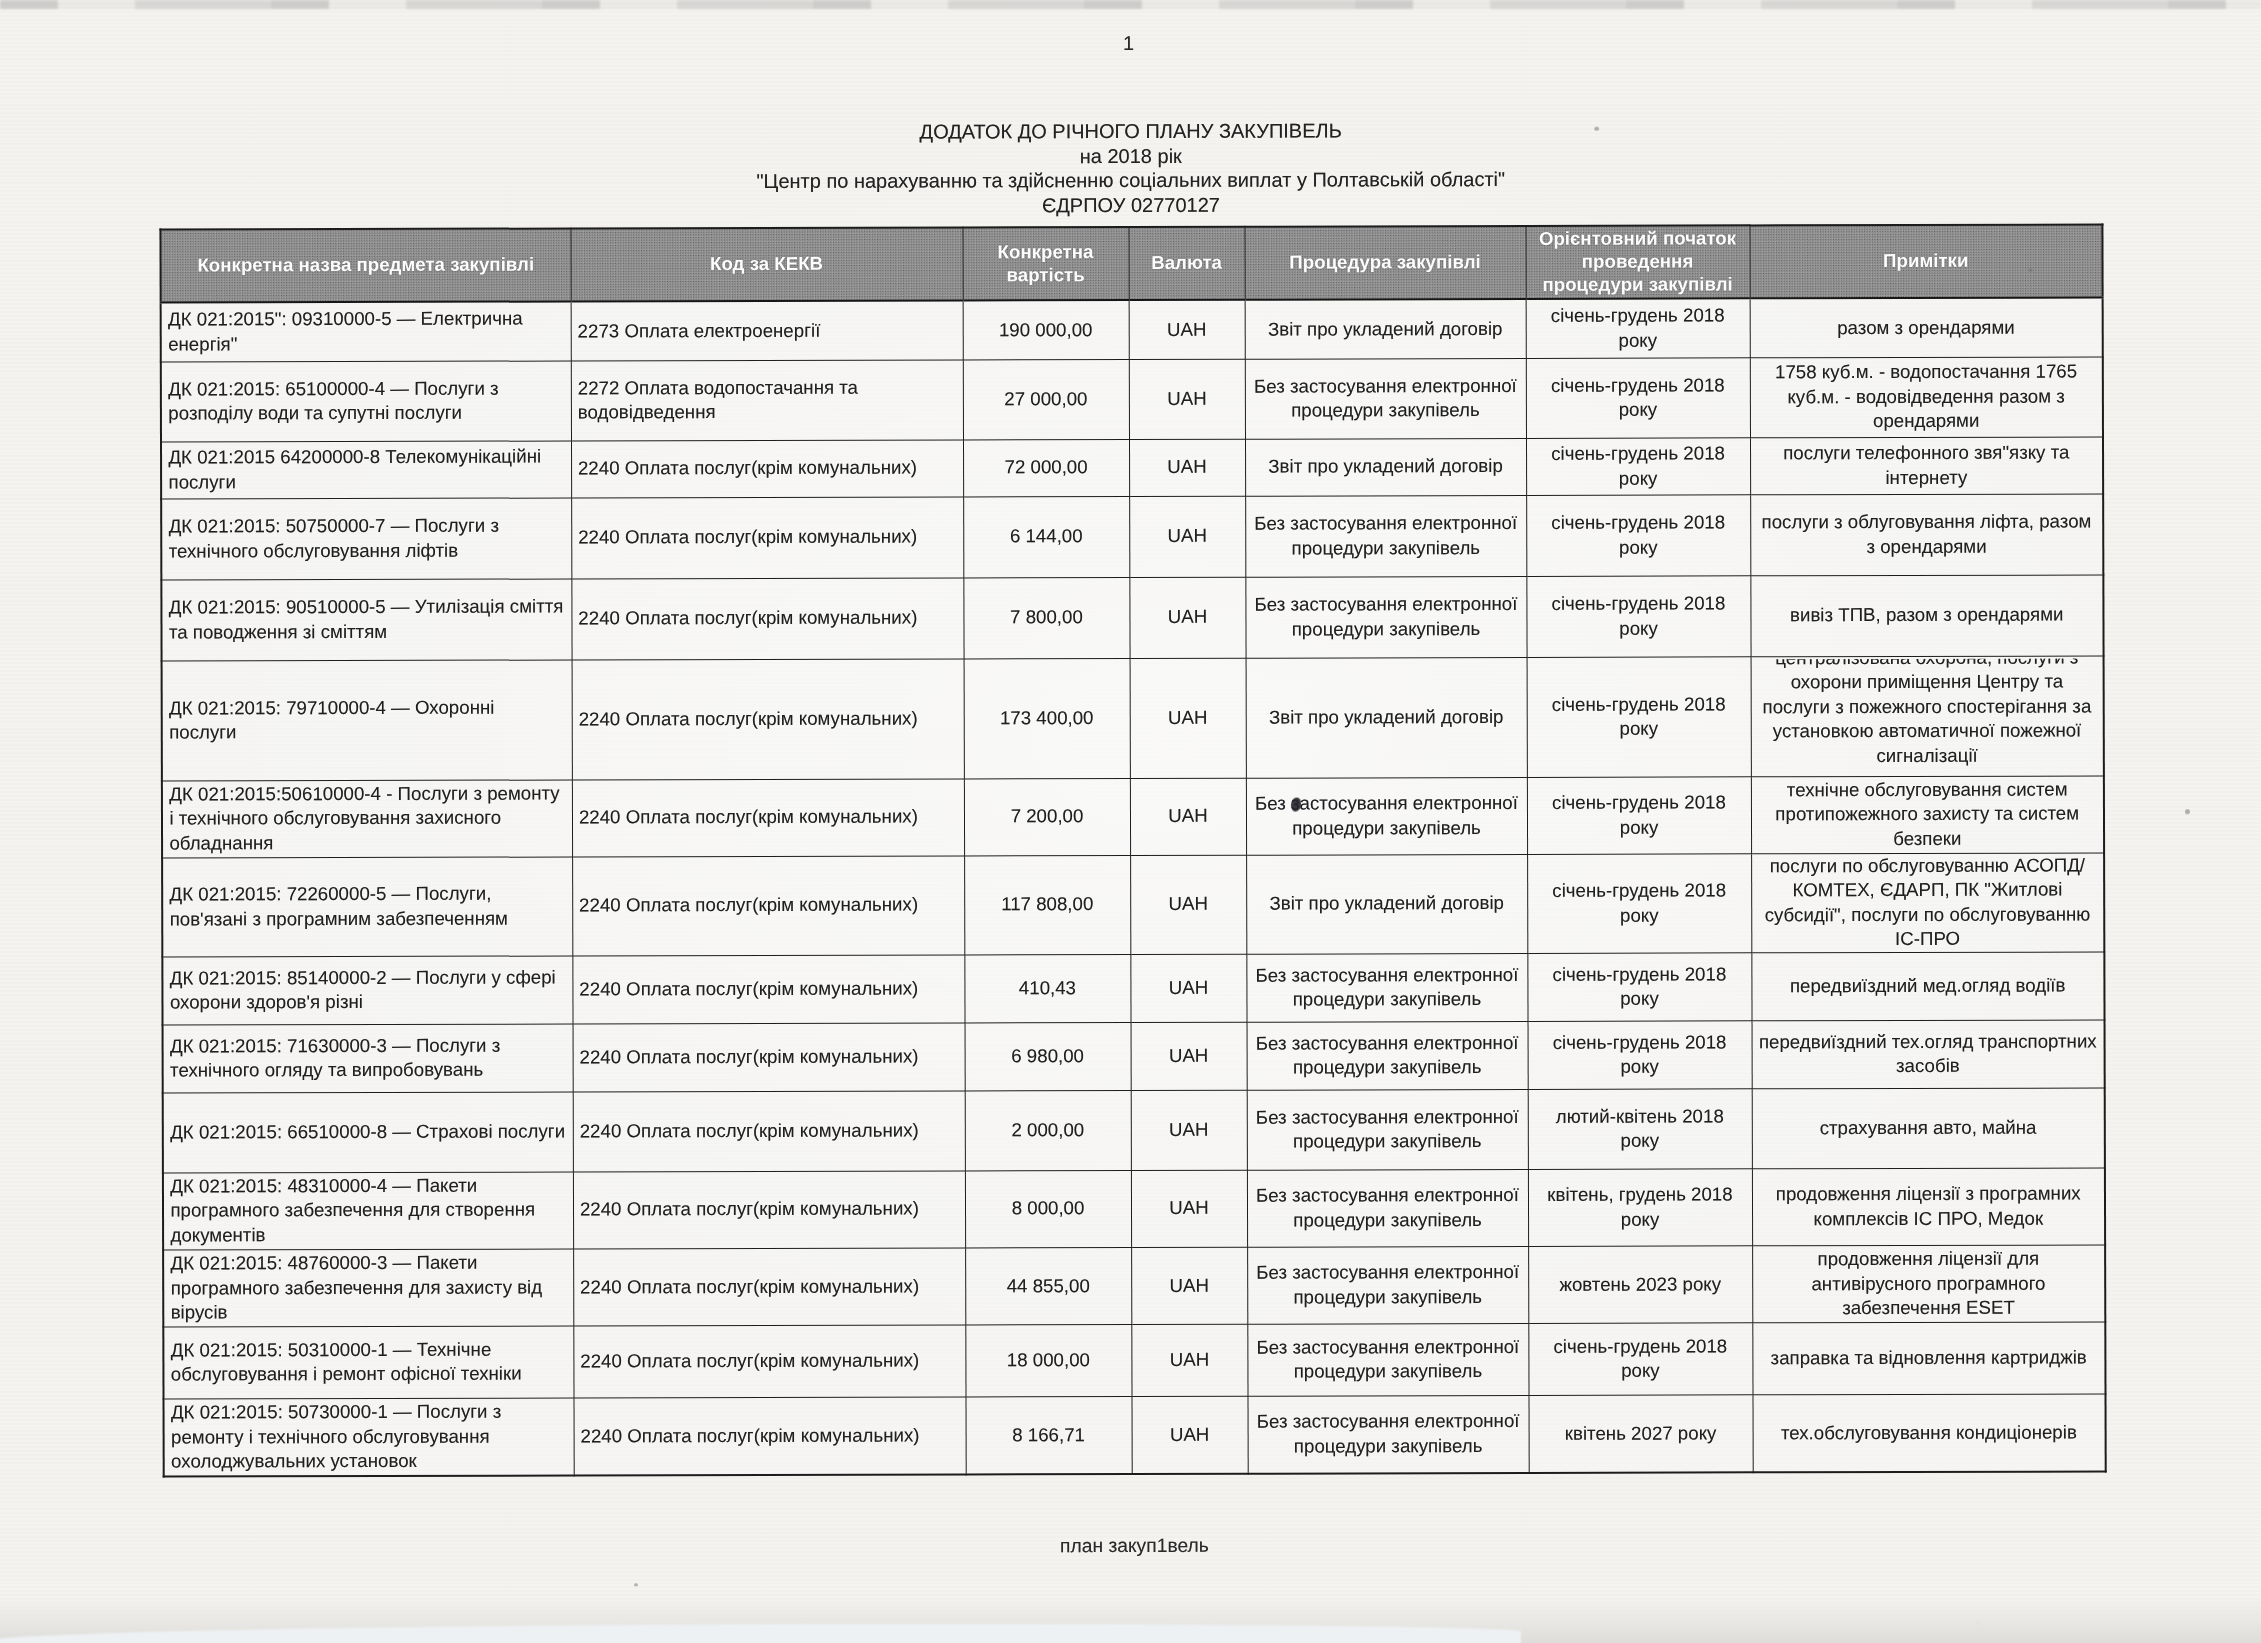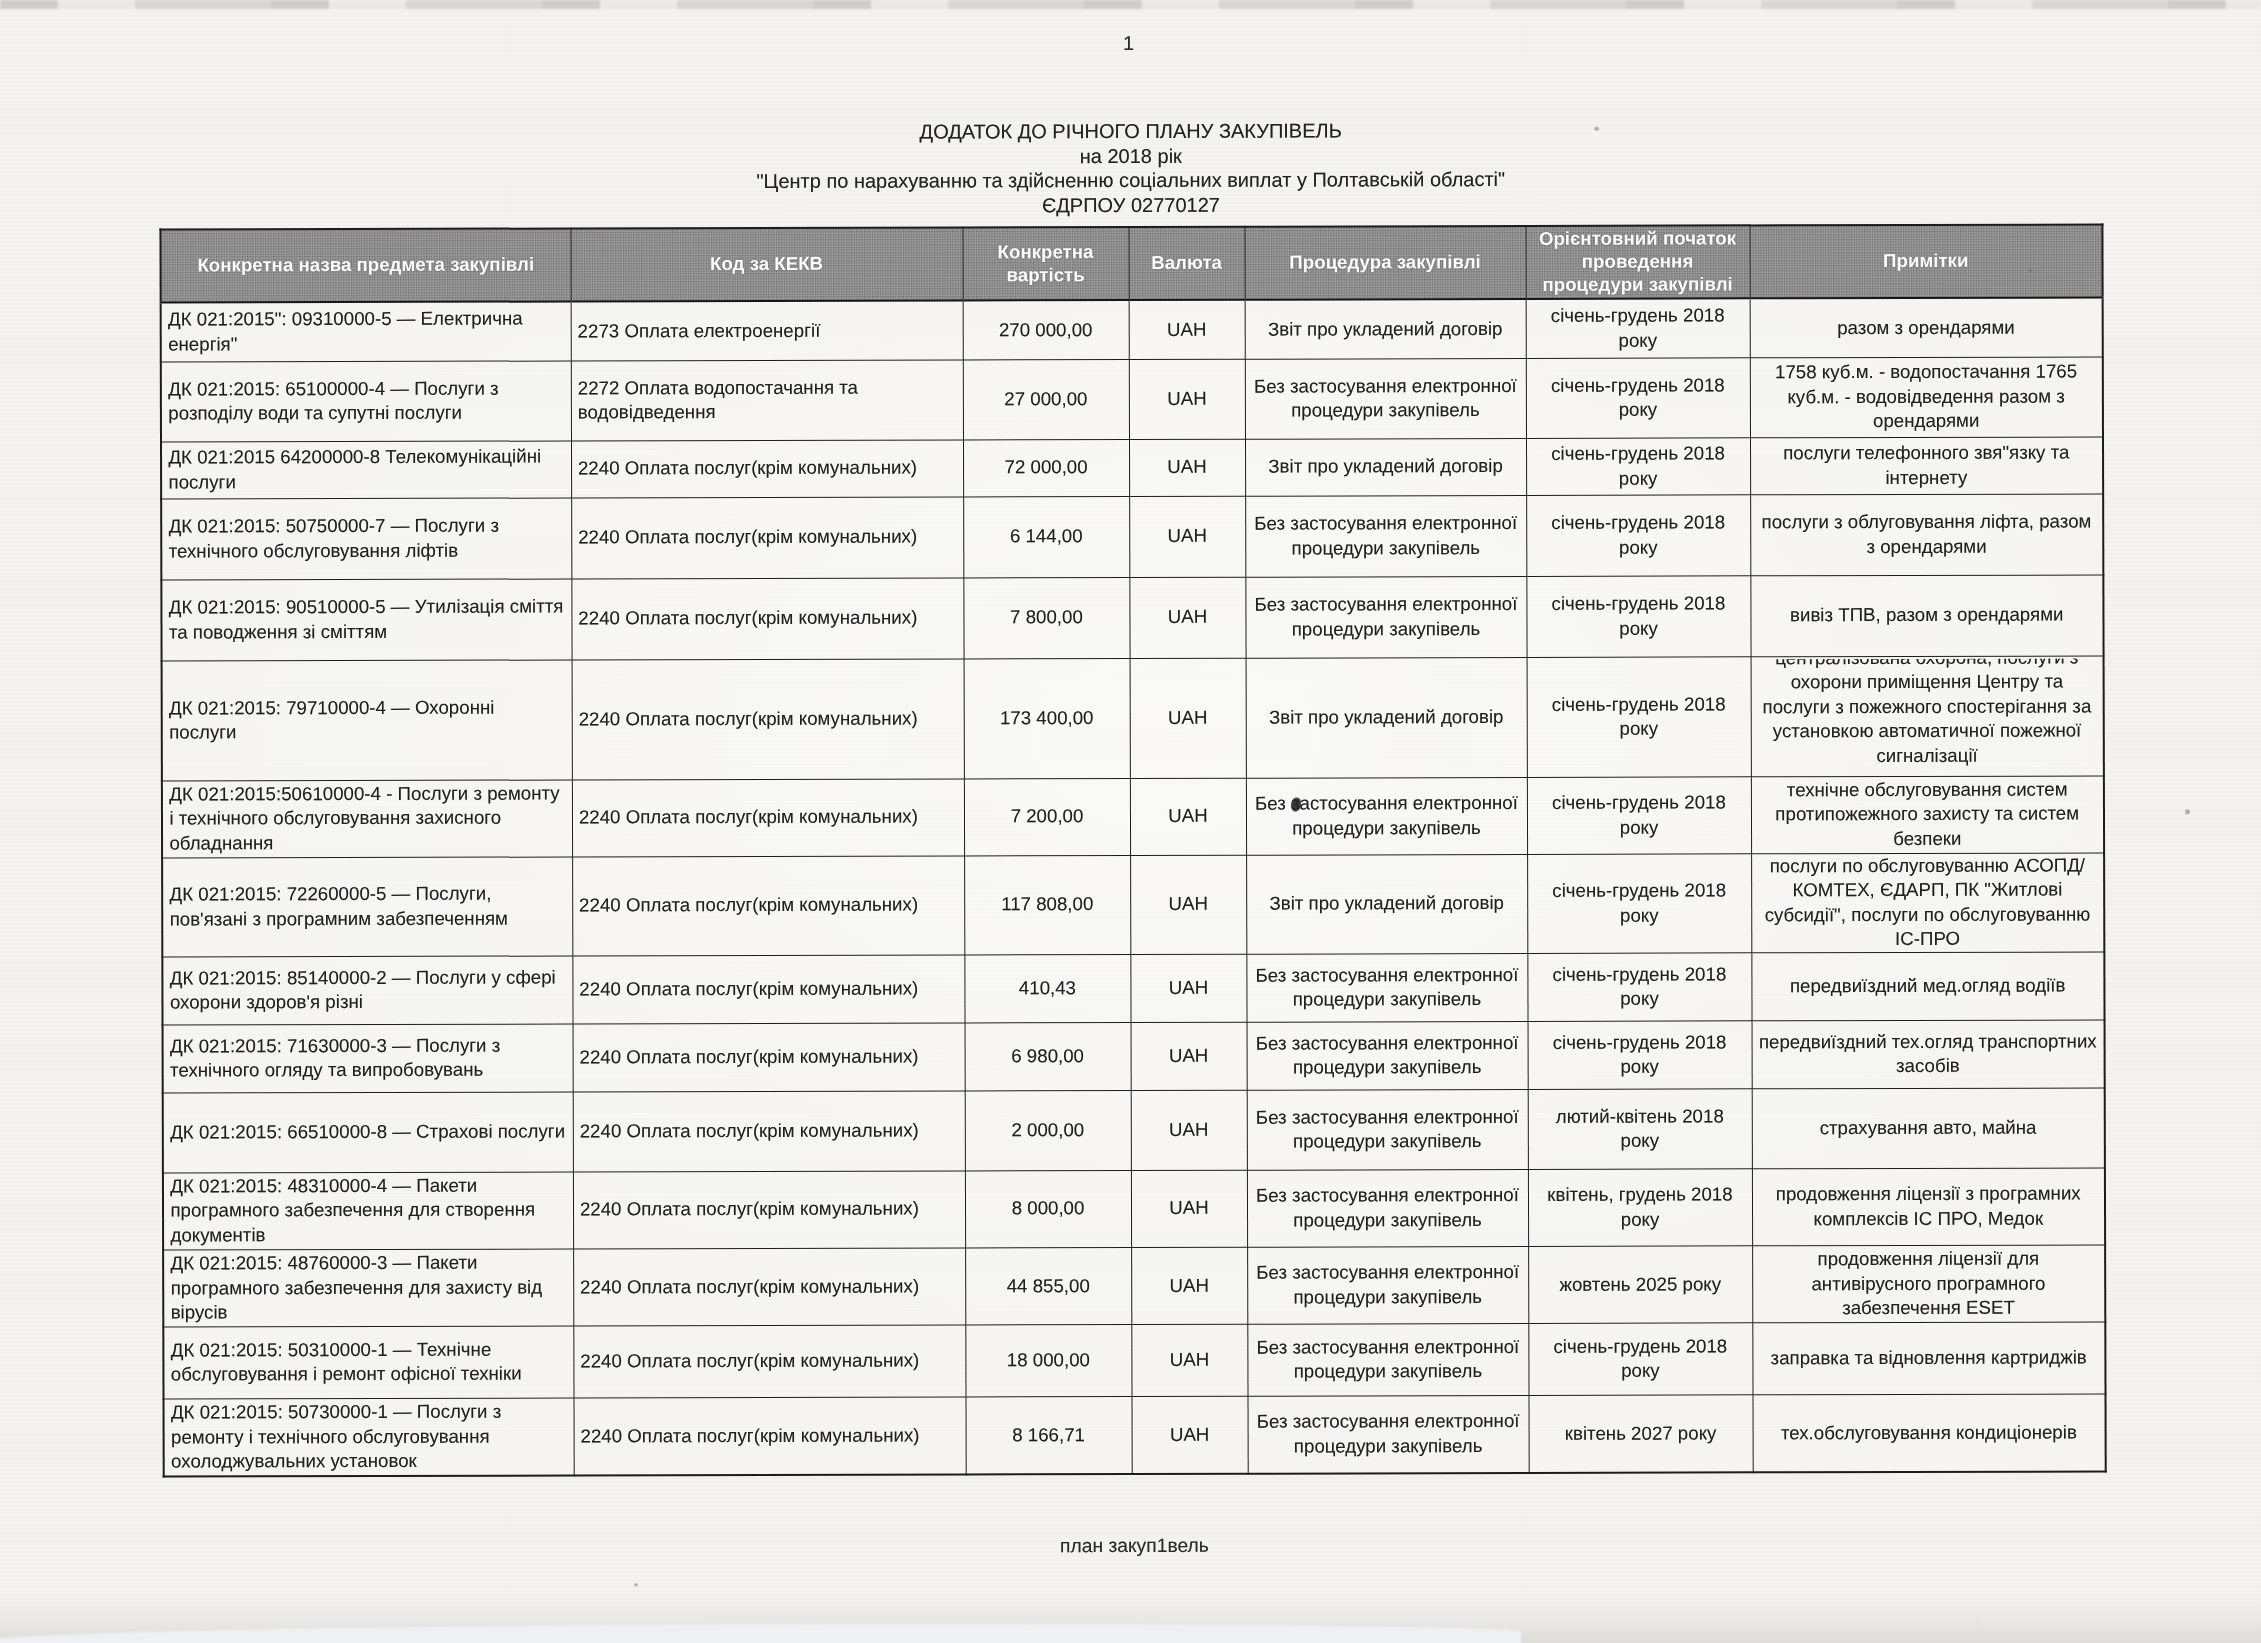--- a/index.html
+++ b/index.html
@@ -128,21 +128,21 @@
       </thead>
       <tbody>
           <tr>
     <td class="name">
               <div class="iw">ДК 021:2015": 09310000-5 — Електрична енергія"</div>
             </td>
     <td class="kekv">
               <div class="iw">2273 Оплата електроенергії</div>
             </td>
     <td class="cost">
-              <div class="iw">270 000,00</div>
+              <div class="iw">190 000,00</div>
             </td>
     <td class="curr">
               <div class="iw">UAH</div>
             </td>
     <td class="proc">
               <div class="iw">Звіт про укладений договір</div>
             </td>
     <td class="start">
               <div class="iw">січень-грудень 2018 року</div>
             </td>
@@ -437,21 +437,21 @@
     <td class="cost">
               <div class="iw">44 855,00</div>
             </td>
     <td class="curr">
               <div class="iw">UAH</div>
             </td>
     <td class="proc">
               <div class="iw">Без застосування електронної процедури закупівель</div>
             </td>
     <td class="start">
-              <div class="iw">жовтень 2025 року</div>
+              <div class="iw">жовтень 2023 року</div>
             </td>
     <td class="notes">
               <div class="clip">
                 <div class="iw">продовження ліцензії для антивірусного програмного забезпечення ESET</div>
               </div>
             </td>
   </tr>
           <tr>
     <td class="name">
               <div class="iw">ДК 021:2015: 50310000-1 — Технічне обслуговування і ремонт офісної техніки</div>

